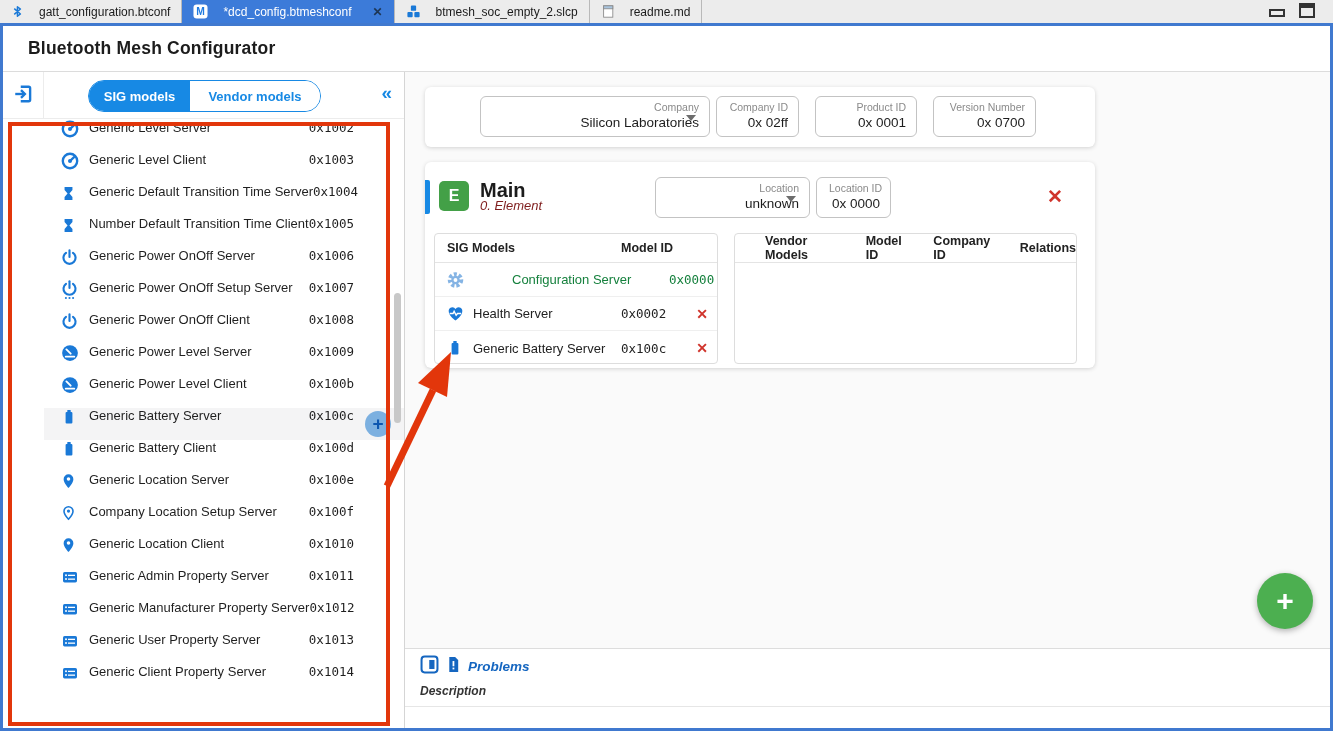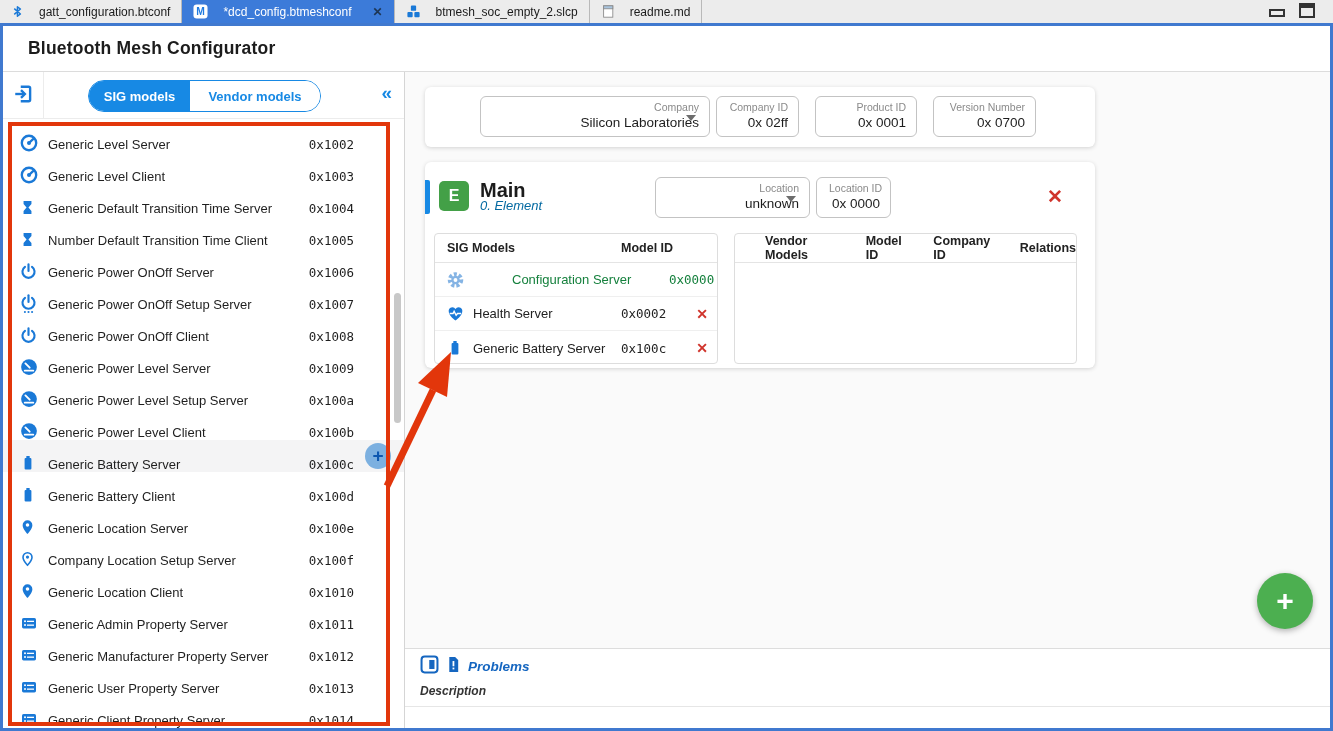--- a/index.html
+++ b/index.html
@@ -26,21 +26,21 @@
   .left-panel { position:absolute; left:3px; top:72px; width:402px; height:656px; background:#fff; border-right:1px solid #d5d5d5; }
   .left-toolbar { position:absolute; left:0; top:0; width:100%; height:47px; border-bottom:1px solid #ececec; }
   .tool-cell { position:absolute; left:0; top:0; width:41px; height:47px; border-right:1px solid #ececec; display:flex; align-items:center; justify-content:center; cursor:pointer; }
   .pill { position:absolute; left:85px; top:8px; height:32px; display:flex; border:1.5px solid #1789e4; border-radius:17px; overflow:hidden; background:#fff; }
   .pill-seg { display:flex; align-items:center; justify-content:center; font-size:13px; font-weight:bold; cursor:pointer; }
   .pill-seg.sig { width:101px; background:#1789e4; color:#fff; }
   .pill-seg.vendor { width:130px; background:#fff; color:#1789e4; }
   .collapse-btn { position:absolute; right:12px; top:10px; font-size:19px; font-weight:bold; color:#1789e4; cursor:pointer; }
 
   .model-list { position:absolute; left:0; top:48px; width:401px; height:608px; }
-  .model-row { position:relative; height:32px; display:flex; align-items:flex-end; padding:0 50px 0 17px; }
+  .model-row { position:relative; height:32px; display:flex; align-items:flex-start; padding:0 50px 0 17px;margin-left:41px; }
   .model-row.hl { background:#f4f4f5; }
   .model-row .m-icon { width:18px; height:18px; flex:0 0 18px; display:flex; align-items:center; }
   .model-row .m-name { margin-left:10px; font-size:13px; color:#1f1f1f; white-space:nowrap; }
   .model-row .m-id { margin-left:auto; font-family:"DejaVu Sans Mono", monospace; font-size:12.5px; color:#1f1f1f; }
   .add-btn { position:absolute; right:13px; top:3px; width:26px; height:26px; border-radius:50%; background:#7cb0e0; color:#0d57b0; font-size:19px; font-weight:bold; display:flex; align-items:center; justify-content:center; cursor:pointer; }
   .scroll-thumb { position:absolute; left:391px; top:221px; width:7px; height:130px; border-radius:4px; background:#c8c8c8; cursor:pointer; }
 
   
   .right-panel { position:absolute; left:405px; top:72px; width:925px; height:656px; background:#fafafa; }
   .card { position:absolute; background:#fff; border-radius:6px; box-shadow:0 1px 4px rgba(0,0,0,.16); }
@@ -49,21 +49,21 @@
 
   .field { position:absolute; height:41px; border:1px solid #c3c3c3; border-radius:6px; background:#fff; padding:4px 10px 0 12px; cursor:text;text-align:right; }
   .field-label { font-size:10.5px; color:#8a8a8a; line-height:12px; white-space:nowrap; }
   .field-value { font-size:13.5px; color:#1d1d1d; line-height:20px; white-space:nowrap; }
   .dd-arrow { position:absolute; right:13px; top:18px; width:0; height:0; border-left:5px solid transparent; border-right:5px solid transparent; border-top:6px solid #6d6d6d; }
   .select { cursor:pointer; }
 
   .accent-bar { position:absolute; left:0; top:18px; width:5px; height:34px; background:#1789e4; border-radius:0 2px 2px 0; }
   .elem-badge { position:absolute; left:14px; top:19px; width:30px; height:30px; border-radius:5px; background:#43a047; color:#fff; font-size:16px; font-weight:bold; display:flex; align-items:center; justify-content:center; }
   .elem-name { position:absolute; left:55px; top:17px; font-size:20px; font-weight:bold; color:#1c1c1c; }
-  .elem-sub { position:absolute; left:55px; top:36px; font-size:13px; font-style:italic; color:#0369a1; }
+  .elem-sub { position:absolute; left:55px; top:36px; font-size:13px; font-style:italic; color:#7f1d1d; }
   .elem-del { position:absolute; right:32px; top:23px; font-size:19px; font-weight:bold; color:#d0342c; cursor:pointer; }
 
   .mtable { position:absolute; top:71px; border:1px solid #ddd; border-radius:4px; background:#fff; }
   .sig-table { left:9px; width:284px; height:131px; }
   .vendor-table { left:309px; width:343px; height:131px; }
   .mt-head { height:29px; border-bottom:1px solid #e4e4e4; display:flex; align-items:center; font-size:12.5px; font-weight:bold; color:#222; }
   .sig-table .mt-head .h1 { margin-left:12px; }
   .sig-table .mt-head .h2 { position:absolute; left:186px; }
   .vendor-table .mt-head { padding-left:30px; gap:21px; }
   .mt-row { position:relative; height:34px; display:flex; align-items:center; border-bottom:1px solid #efefef; padding-left:12px; }
@@ -232,31 +232,20 @@
         <div class="model-row">
           <span class="m-icon">
             <svg width="18" height="18" viewBox="0 0 16 16">
               <circle cx="8" cy="8" r="7" fill="#1a79d7"></circle>
               <path d="M8.6 8.6 L4.8 4.8" stroke="#fff" stroke-width="1.7" stroke-linecap="round"></path>
               <path d="M4.2 11.3h7.6" stroke="#fff" stroke-width="1.6" stroke-linecap="round"></path>
             </svg>
           </span>
           <span class="m-name">Generic Power Level Server</span>
           <span class="m-id">0x1009</span>
-        </div>
-        <div class="model-row">
-          <span class="m-icon">
-            <svg width="18" height="18" viewBox="0 0 16 16">
-              <circle cx="8" cy="8" r="7" fill="#1a79d7"></circle>
-              <path d="M8.6 8.6 L4.8 4.8" stroke="#fff" stroke-width="1.7" stroke-linecap="round"></path>
-              <path d="M4.2 11.3h7.6" stroke="#fff" stroke-width="1.6" stroke-linecap="round"></path>
-            </svg>
-          </span>
-          <span class="m-name">Generic Power Level Setup Server</span>
-          <span class="m-id">0x100a</span>
         </div>
         <div class="model-row">
           <span class="m-icon">
             <svg width="18" height="18" viewBox="0 0 16 16">
               <circle cx="8" cy="8" r="7" fill="#1a79d7"></circle>
               <path d="M8.6 8.6 L4.8 4.8" stroke="#fff" stroke-width="1.7" stroke-linecap="round"></path>
               <path d="M4.2 11.3h7.6" stroke="#fff" stroke-width="1.6" stroke-linecap="round"></path>
             </svg>
           </span>
           <span class="m-name">Generic Power Level Client</span>

